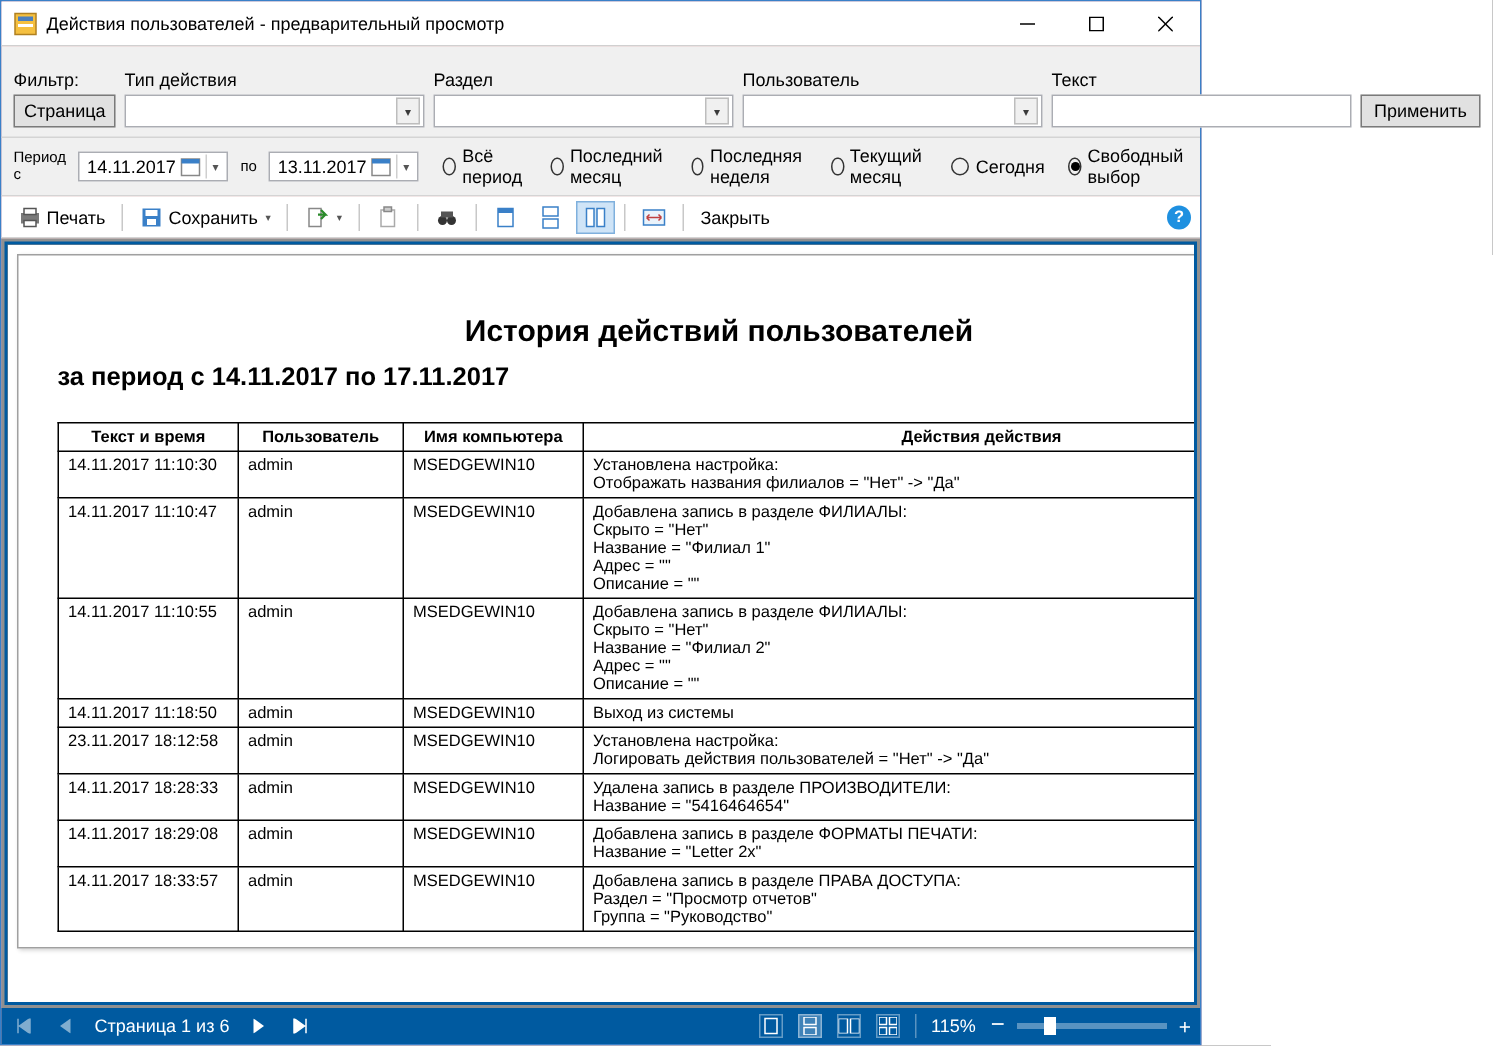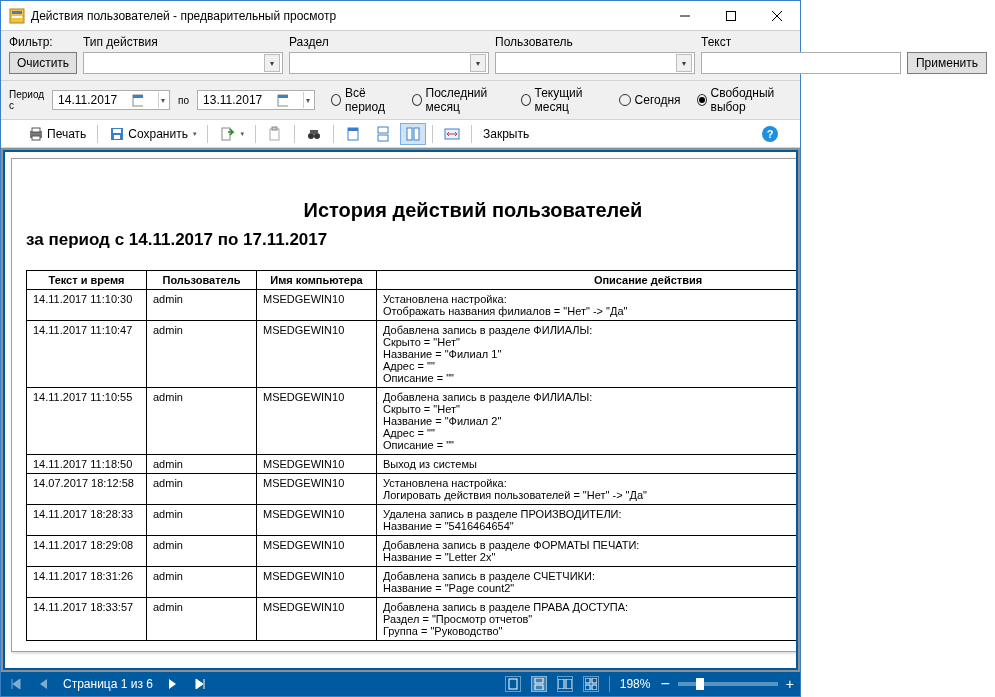--- a/index.html
+++ b/index.html
@@ -3,48 +3,48 @@
 <meta charset="utf-8">
 <style>
 * { box-sizing: border-box; margin: 0; padding: 0; }
 body { font-family: "Segoe UI", Tahoma, sans-serif; font-size: 12px; width: 995px; height: 697px; background: #fff; overflow: hidden; color: #000; }
 .window { width: 801px; height: 697px; border: 1px solid #3a80c8; display: flex; flex-direction: column; background: #fca5a5; position: relative; }
 .titlebar { height: 30px; background: #fff; display: flex; align-items: center; padding-left: 8px; border-bottom: 1px solid #d0d0d0; }
 .titlebar .icon { width: 16px; height: 16px; margin-right: 6px; }
 .titlebar .title { flex: 1; font-size: 12px; color: #000; }
 .titlebar .win-btn { width: 46px; height: 30px; display: flex; align-items: center; justify-content: center; color: #222; }
 
-.filterbar { background: #f0f0f0; padding: 4px 8px 6px 8px; border-bottom: 1px solid #d4d4d4; display: grid; grid-template-columns: 68px 200px 200px 200px 200px 80px; grid-template-rows: auto auto; gap: 2px 6px; align-items: center; }
+.filterbar { background: #f0f0f0; padding: 15px 8px 6px 8px; border-bottom: 1px solid #d4d4d4; display: grid; grid-template-columns: 68px 200px 200px 200px 200px 80px; grid-template-rows: auto auto; gap: 2px 6px; align-items: center; }
 .filterbar .label { font-size: 12px; color: #000; align-self: end; padding-bottom: 1px; }
 .filterbar .head-lbl { grid-row: 1; }
 .clear-btn { grid-row: 2; grid-column: 1; height: 22px; border: 1px solid #7a7a7a; background: #e1e1e1; font-size: 12px; padding: 0 6px; }
 .combo { height: 22px; border: 1px solid #abadb3; background: #fff; display: flex; align-items: center; justify-content: flex-end; padding: 0 2px; }
 .combo .arrow { width: 16px; height: 18px; border: 1px solid #bdbdbd; background: #f0f0f0; display: flex; align-items: center; justify-content: center; font-size: 8px; color: #3a3a3a;}
 .txt { height: 22px; border: 1px solid #abadb3; background: #fff; }
 .apply-btn { grid-row: 2; grid-column: 6; height: 22px; border: 1px solid #7a7a7a; background: #e1e1e1; font-size: 12px; }
 
 .periodbar { background: #f0f0f0; padding: 5px 8px; border-bottom: 1px solid #d4d4d4; display: flex; align-items: center; gap: 8px; flex-wrap: nowrap; }
 .periodbar .lb { font-size: 10px; }
-.datepick { height: 20px; border: 1px solid #abadb3; background: #fff; width: 118px; display: flex; align-items: center; padding: 0 2px; gap: 15px;}
+.datepick { height: 20px; border: 1px solid #abadb3; background: #fff; width: 118px; display: flex; align-items: center; padding: 0 2px; gap: 3px;}
 .datepick span { flex: 1; font-size: 12px; padding-left: 3px; }
 .datepick .cal { width: 14px; height: 14px; }
 .datepick .dd { width: 12px; height: 16px; border-left: 1px solid #cfcfcf; display:flex;align-items:center;justify-content:center;font-size:8px;color:#555;}
 .radio { display: flex; align-items: center; gap: 4px; font-size: 12px; margin-left: 8px; }
 .radio .circ { width: 12px; height: 12px; border: 1px solid #333; border-radius: 50%; display: flex; align-items: center; justify-content: center; }
 .radio.checked .circ::after { content: ""; width: 6px; height: 6px; background: #000; border-radius: 50%; }
 
-.toolbar { background: #fff; padding: 3px 22px; border-bottom: 1px solid #d4d4d4; display: flex; align-items: center; gap: 4px; height: 28px; }
+.toolbar { background: #fff; padding: 3px 6px; border-bottom: 1px solid #d4d4d4; display: flex; align-items: center; gap: 4px; height: 28px; }
 .toolbar .tbtn { height: 22px; padding: 0 4px; display: flex; align-items: center; gap: 3px; font-size: 12px; border: 1px solid transparent; }
 .toolbar .sep { width: 1px; height: 18px; background: #c8c8c8; margin: 0 2px; }
 .toolbar .dd-arr { font-size: 7px; color: #555; margin-left: 2px; }
 .toolbar .help { margin-left: auto; width: 16px; height: 16px; border-radius: 50%; background: #1e90e0; color: #fff; display: flex; align-items: center; justify-content: center; font-size: 11px; font-weight: bold; }
 
 .preview-area { flex: 1; background: #909090; padding: 2px; overflow: hidden; position: relative; }
 .preview-inner { background: #fff; border: 2px solid #005aa0; width: 100%; height: 100%; overflow: auto; padding: 6px; }
-.page { background: #fff; border: 1px solid #a0a0a0; margin: 0 auto 10px auto; width: 920px; padding: 40px 10px 10px 14px; box-shadow: 1px 1px 3px rgba(0,0,0,0.2); }
+.page { background: #fff; border: 1px solid #a0a0a0; margin: 0 auto 10px auto; width: 920px; padding: 40px 10px 10px 26px; box-shadow: 1px 1px 3px rgba(0,0,0,0.2); }
 .page h1 { text-align: center; font-size: 20px; font-weight: bold; margin-bottom: 8px; }
 .page h2 { text-align: left; font-size: 17px; font-weight: bold; margin-bottom: 20px; }
 .rpt { border-collapse: collapse; width: 100%; font-size: 11px; }
 .rpt th, .rpt td { border: 1px solid #000; padding: 3px 6px; text-align: left; vertical-align: top; }
 .rpt th { font-weight: bold; text-align: center; }
 .rpt td.dt { white-space: nowrap; width: 120px; }
 .rpt td.usr { width: 110px; }
 .rpt td.pc { width: 120px; }
 .rpt td.desc { white-space: pre-line; }
 
@@ -92,21 +92,21 @@
       </div>
   </div>
 
   <div class="filterbar">
     <div class="label head-lbl" style="grid-column:1">Фильтр:</div>
     <div class="label head-lbl" style="grid-column:3">Раздел</div>
     <div class="label head-lbl" style="grid-column:2">Тип действия</div>
     <div class="label head-lbl" style="grid-column:4">Пользователь</div>
     <div class="label head-lbl" style="grid-column:5">Текст</div>
 
-    <button class="clear-btn">Очистить</button>
+    <button class="clear-btn">Страница</button>
     <div class="combo" style="grid-row:2;grid-column:2">
         <div class="arrow">▾</div>
       </div>
     <div class="combo" style="grid-row:2;grid-column:3">
         <div class="arrow">▾</div>
       </div>
     <div class="combo" style="grid-row:2;grid-column:4">
         <div class="arrow">▾</div>
       </div>
     <div class="txt" style="grid-row:2;grid-column:5"></div>
@@ -132,20 +132,24 @@
         </svg>
       <div class="dd">▾</div>
     </div>
     <label class="radio">
         <span class="circ"></span>
         <span>Всё период</span>
       </label>
     <label class="radio">
         <span class="circ"></span>
         <span>Последний месяц</span>
+      </label>
+    <label class="radio">
+        <span class="circ"></span>
+        <span>Последняя неделя</span>
       </label>
     <label class="radio">
         <span class="circ"></span>
         <span>Текущий месяц</span>
       </label>
     <label class="radio">
         <span class="circ"></span>
         <span>Сегодня</span>
       </label>
     <label class="radio checked">
@@ -233,21 +237,21 @@
     <div class="preview-inner">
       <div class="page">
         <h1>История действий пользователей</h1>
         <h2>за период с 14.11.2017 по 17.11.2017</h2>
         <table class="rpt">
           <thead>
             <tr>
               <th>Текст и время</th>
               <th>Пользователь</th>
               <th>Имя компьютера</th>
-              <th>Описание действия</th>
+              <th>Действия действия</th>
             </tr>
           </thead>
           <tbody id="rpt-body">
               <tr>
                 <td class="dt">14.11.2017 11:10:30</td>
                 <td class="usr">admin</td>
                 <td class="pc">MSEDGEWIN10</td>
                 <td class="desc">Установлена настройка:<br>Отображать названия филиалов = "Нет" -&gt; "Да"</td>
               </tr>
               <tr>
@@ -262,42 +266,36 @@
                 <td class="pc">MSEDGEWIN10</td>
                 <td class="desc">Добавлена запись в разделе ФИЛИАЛЫ:<br>Скрыто = "Нет"<br>Название = "Филиал 2"<br>Адрес = ""<br>Описание = ""</td>
               </tr>
               <tr>
                 <td class="dt">14.11.2017 11:18:50</td>
                 <td class="usr">admin</td>
                 <td class="pc">MSEDGEWIN10</td>
                 <td class="desc">Выход из системы</td>
               </tr>
               <tr>
-                <td class="dt">14.07.2017 18:12:58</td>
+                <td class="dt">23.11.2017 18:12:58</td>
                 <td class="usr">admin</td>
                 <td class="pc">MSEDGEWIN10</td>
                 <td class="desc">Установлена настройка:<br>Логировать действия пользователей = "Нет" -&gt; "Да"</td>
               </tr>
               <tr>
                 <td class="dt">14.11.2017 18:28:33</td>
                 <td class="usr">admin</td>
                 <td class="pc">MSEDGEWIN10</td>
                 <td class="desc">Удалена запись в разделе ПРОИЗВОДИТЕЛИ:<br>Название = "5416464654"</td>
               </tr>
               <tr>
                 <td class="dt">14.11.2017 18:29:08</td>
                 <td class="usr">admin</td>
                 <td class="pc">MSEDGEWIN10</td>
                 <td class="desc">Добавлена запись в разделе ФОРМАТЫ ПЕЧАТИ:<br>Название = "Letter 2x"</td>
-              </tr>
-              <tr>
-                <td class="dt">14.11.2017 18:31:26</td>
-                <td class="usr">admin</td>
-                <td class="pc">MSEDGEWIN10</td>
-                <td class="desc">Добавлена запись в разделе СЧЕТЧИКИ:<br>Название = "Page count2"</td>
               </tr>
               <tr>
                 <td class="dt">14.11.2017 18:33:57</td>
                 <td class="usr">admin</td>
                 <td class="pc">MSEDGEWIN10</td>
                 <td class="desc">Добавлена запись в разделе ПРАВА ДОСТУПА:<br>Раздел = "Просмотр отчетов"<br>Группа = "Руководство"</td>
               </tr>
             </tbody>
         </table>
       </div>
@@ -346,21 +344,21 @@
       </div>
     <div class="iconbtn">
         <svg width="12" height="12">
           <rect x="0" y="0" width="5" height="5" fill="none" stroke="#fff"></rect>
           <rect x="7" y="0" width="5" height="5" fill="none" stroke="#fff"></rect>
           <rect x="0" y="7" width="5" height="5" fill="none" stroke="#fff"></rect>
           <rect x="7" y="7" width="5" height="5" fill="none" stroke="#fff"></rect>
         </svg>
       </div>
     <div class="sb-sep"></div>
-    <span>198%</span>
+    <span>115%</span>
     <div class="zoom">
       <span style="font-size:16px;line-height:10px;">−</span>
       <div class="zoomtrack">
           <div class="zoomthumb"></div>
         </div>
       <span style="font-size:14px;line-height:10px;">+</span>
     </div>
   </div>
 
 </div>

